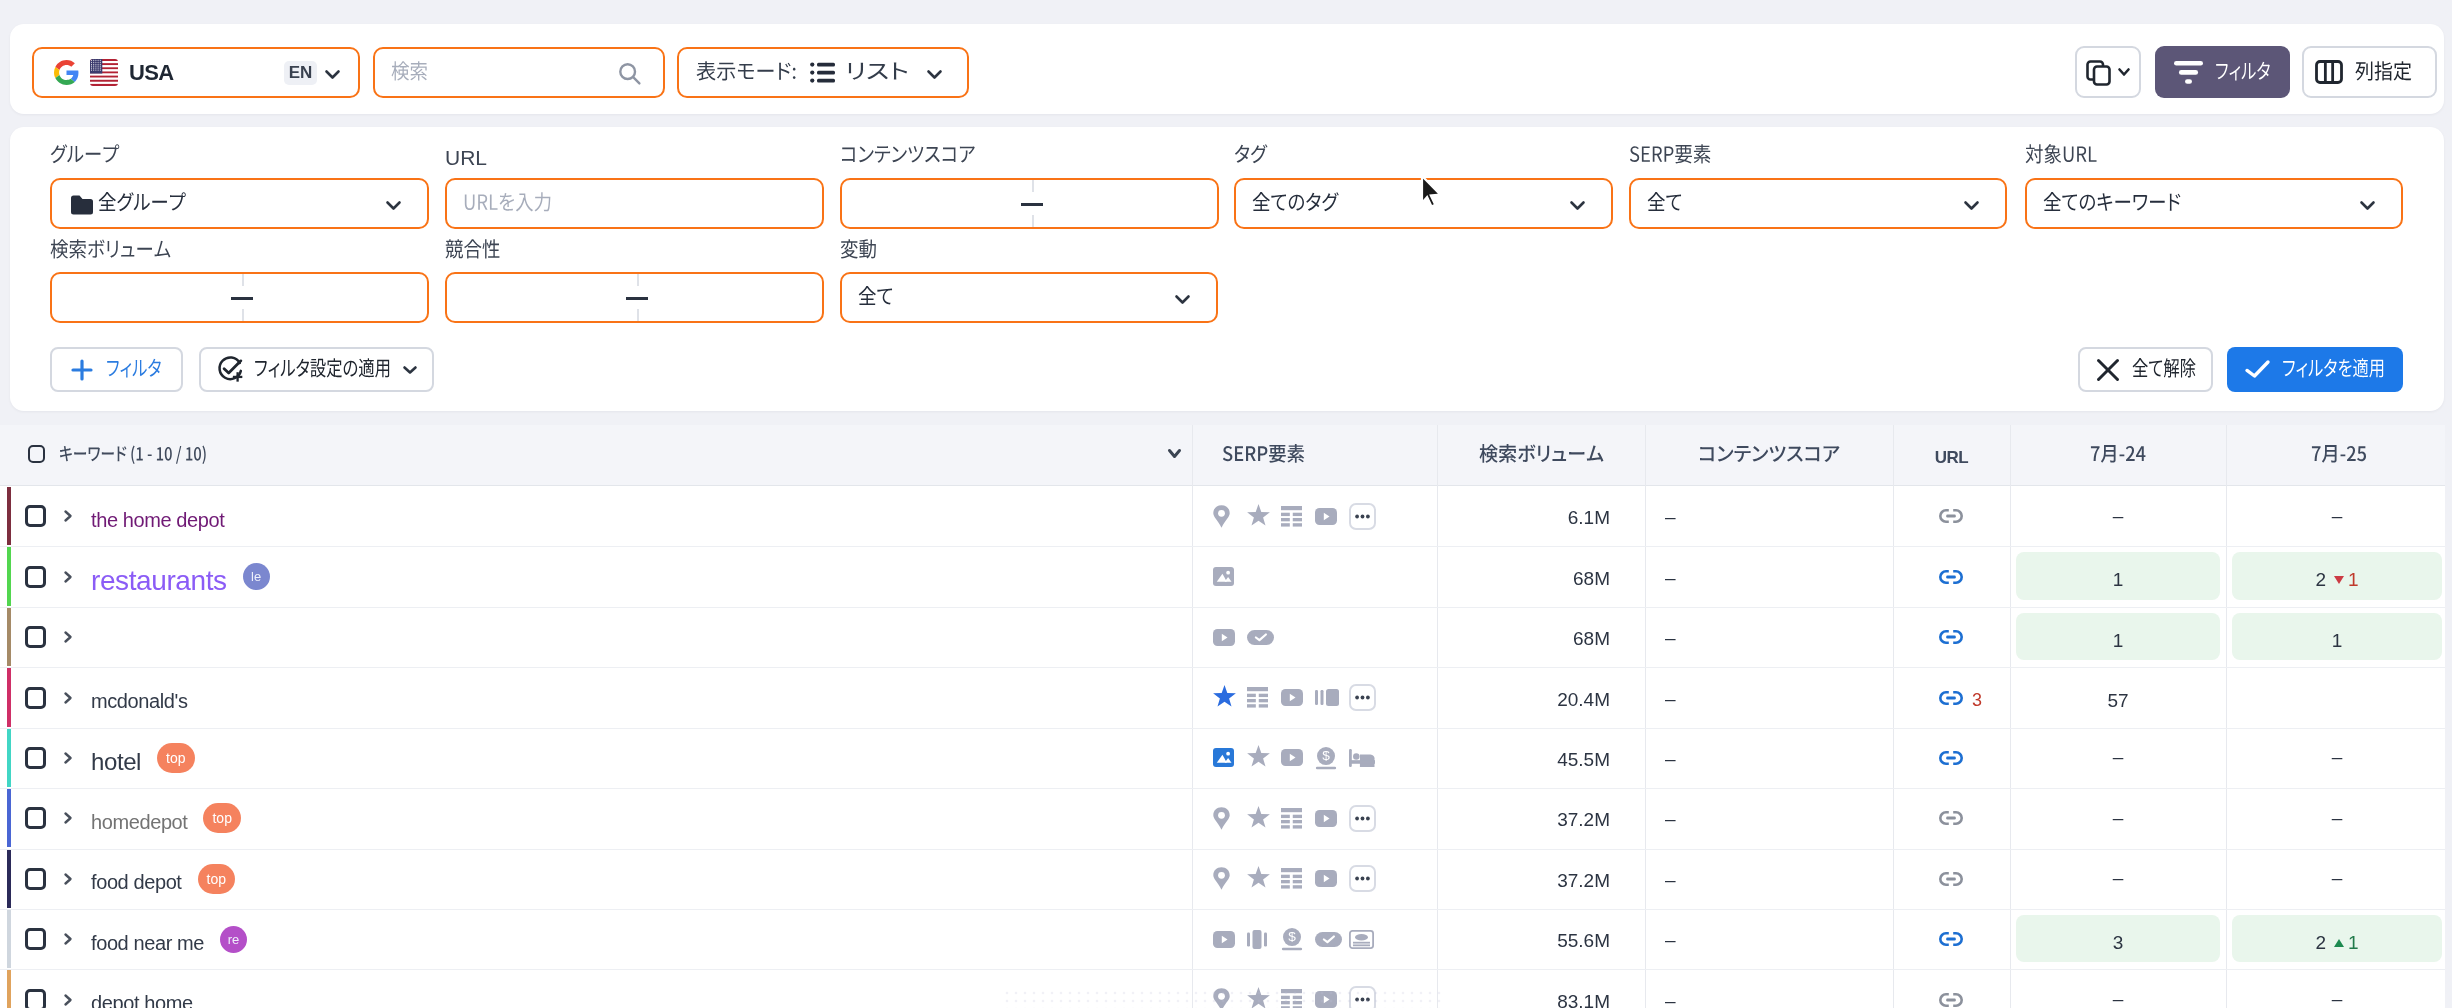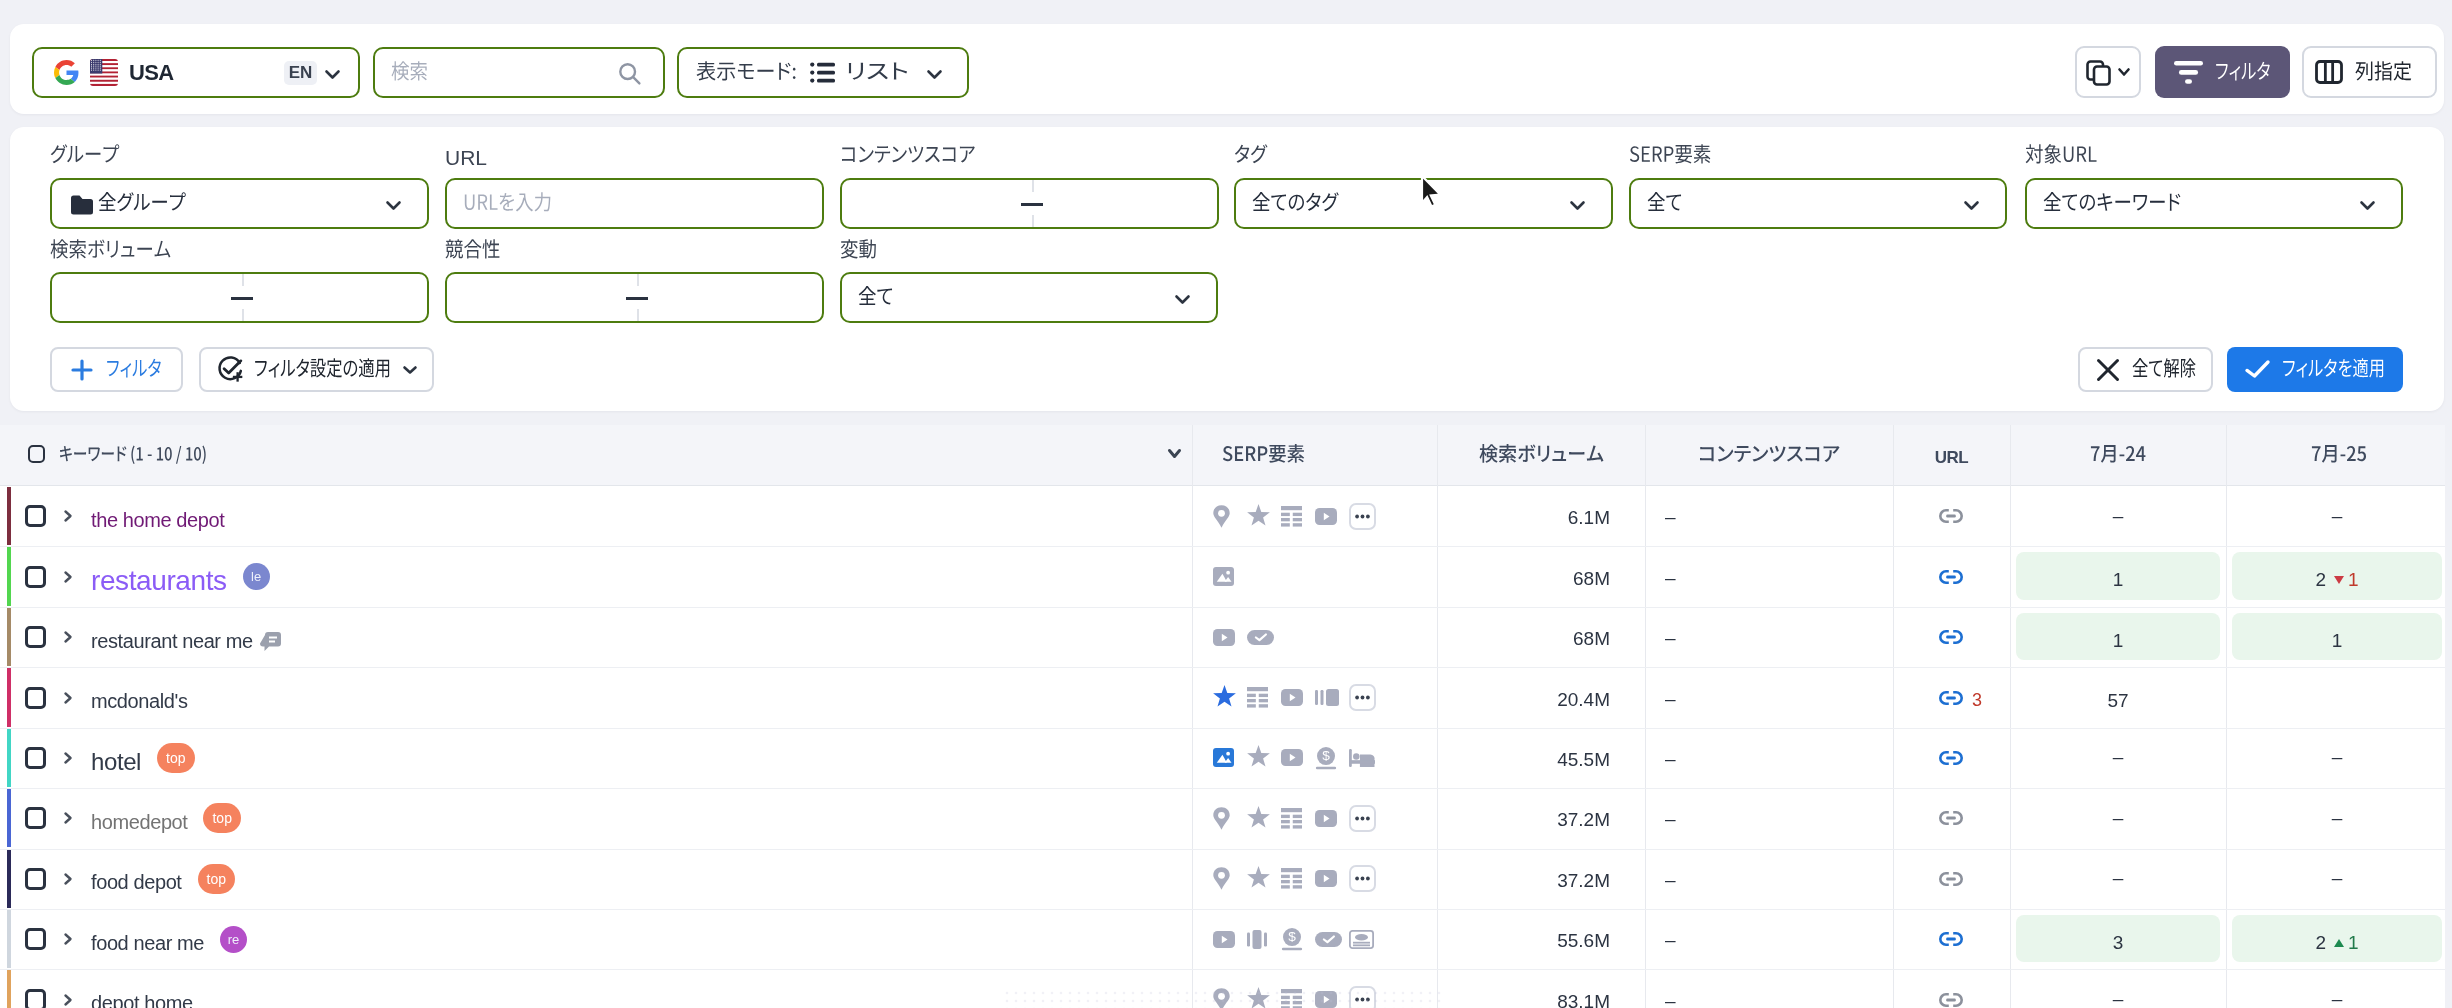--- a/index.html
+++ b/index.html
@@ -1,17 +1,17 @@
 <!DOCTYPE html>
 <html><head><meta charset="utf-8"><style>
 *{margin:0;padding:0;box-sizing:border-box}
 html,body{width:2452px;height:1008px;background:#f0f1f6;font-family:"Liberation Sans",sans-serif;position:relative;overflow:hidden}
 .a{position:absolute}
 .card{position:absolute;left:10px;width:2434px;background:#fff;border-radius:14px;box-shadow:0 1px 3px rgba(20,28,45,0.05)}
-.box{position:absolute;background:#fff;border:2px solid #4d7c0f;border-radius:10px;display:flex;align-items:center}
+.box{position:absolute;background:#fff;border:2px solid #f97316;border-radius:10px;display:flex;align-items:center}
 .btn{position:absolute;background:#fff;border:2px solid #d4d8e0;border-radius:9px;display:flex;align-items:center;justify-content:center}
 .fx{display:flex;align-items:center}
 .vline{position:absolute;width:1px;background:#e7e9ee}
 .hline{position:absolute;height:1px;background:#edeff3}
 </style></head><body>
 <div class="card" style="top:24px;height:90px"></div>
 <div class="box" style="left:32px;top:47px;width:328px;height:51px">
     <div style="margin-left:20px">
       <svg width="25" height="25" viewBox="0 0 25 25" style="display:block;overflow:visible;">
         <g transform="scale(0.5208333333333334)">
@@ -548,30 +548,20 @@
       <span style="margin-left:4px;font-size:19px;color:#c0392b;transform:translateY(4px);display:inline-block">1</span>
     </div>
     <div class="hline" style="left:0;top:242.3px;width:2452px"></div>
     <div class="a" style="left:7px;top:182.8px;width:4px;height:58.5px;background:#a58a67"></div>
     <div class="a" style="left:25px;top:201.05px;width:21px;height:22px;border:3px solid #2a3240;border-radius:5px"></div>
     <div class="a" style="left:64px;top:206.1px">
       <svg width="8" height="12" viewBox="0 0 8 12" style="display:block;overflow:visible;">
         <polyline points="1.5,1.5 6.5,6.0 1.5,10.5" fill="none" stroke="#49505c" stroke-width="2.4" stroke-linecap="round" stroke-linejoin="round"></polyline>
       </svg>
     </div>
-    <div class="a fx" style="left:91px;top:181.8px;height:60.5px">
-      <span style="font-size:20px;letter-spacing:-0.4px;color:#323a48;transform:translateY(4px);display:inline-block">restaurant near me</span>
-      <span style="margin-left:10px;transform:translateY(2px)">
-        <svg width="20" height="17" viewBox="0 0 20 17" style="display:block;overflow:visible;">
-          <path d="M2 4 a3 3 0 0 1 3-3 h10 a3 3 0 0 1 3 3 v8.5 a3 3 0 0 1-3 3 h-9.0 l-4.5 4.5 v-4.5 h-1.5 a3 3 0 0 1-3-3 z" fill="#9ba0ad"></path>
-          <rect x="6" y="5.5" width="8" height="2" fill="#fff"></rect>
-          <rect x="6" y="9.5" width="6" height="2" fill="#fff"></rect>
-        </svg>
-      </span>
-    </div>
     <div class="a" style="left:1213px;top:200.1px;height:24px;display:flex;align-items:center">
       <svg width="22" height="17" viewBox="0 0 22 17" style="display:block;overflow:visible;">
         <rect width="22" height="17" rx="4.5" fill="#a8acbd"></rect>
         <polygon points="8.8,4.760000000000001 14.520000000000001,8.5 8.8,12.24" fill="#fff"></polygon>
       </svg>
     </div>
     <div class="a" style="left:1247px;top:200.1px;height:24px;display:flex;align-items:center">
       <svg width="27" height="15" viewBox="0 0 27 15" style="display:block;overflow:visible;">
         <rect width="27" height="15" rx="7.5" fill="#a8acbd"></rect>
         <polyline points="8.91,7.5 12.42,10.200000000000001 18.9,4.5" fill="none" stroke="#fff" stroke-width="2.2" stroke-linecap="round" stroke-linejoin="round"></polyline>

